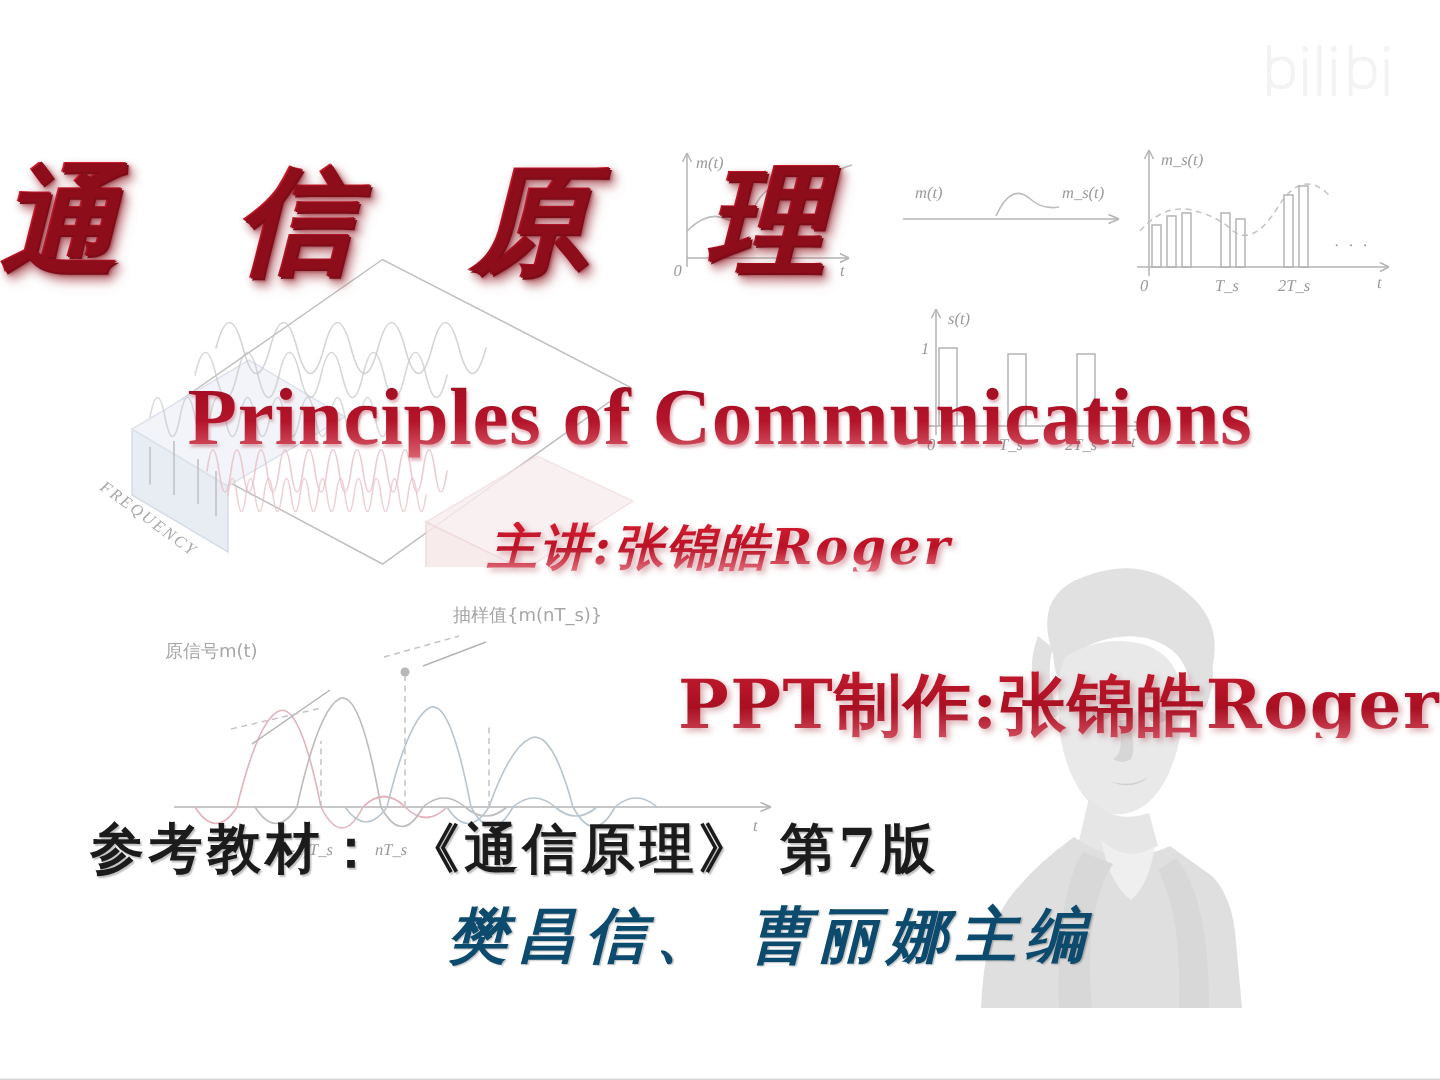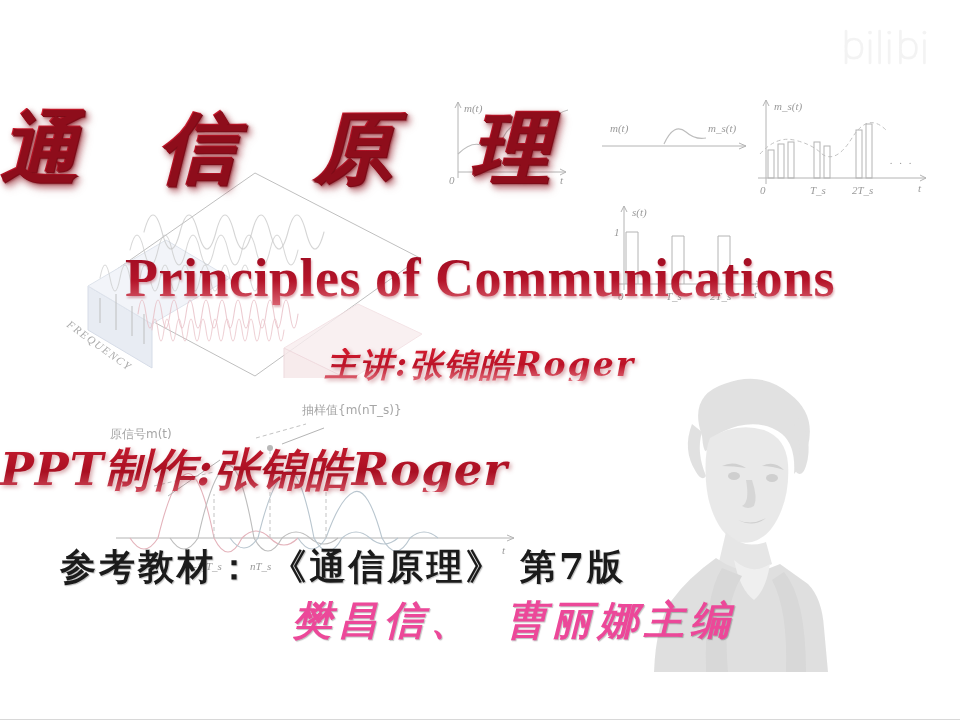--- a/index.html
+++ b/index.html
@@ -115,24 +115,23 @@
     -webkit-background-clip: text;
     background-clip: text;
     -webkit-text-fill-color: transparent;
     filter: drop-shadow(2px 2px 2px rgba(150,25,38,0.40));
   }
 
   
   #ppt-author {
     left: 0; right: 0;
     top: 447px;
-    text-align: left;
+    text-align: right;
     font-family: "DejaVu Serif", "Liberation Serif", serif;
     font-weight: bold;
-    font-style: italic;
     font-size: 45px;
     letter-spacing: 1px;
     color: #b51225;
     background: linear-gradient(180deg, #c21a2d 0%, #a90f22 55%, #cf4b5c 100%);
     -webkit-background-clip: text;
     background-clip: text;
     -webkit-text-fill-color: transparent;
     filter: drop-shadow(2px 2px 2px rgba(150,25,38,0.38));
   }
 
@@ -147,26 +146,26 @@
     font-size: 36px;
     letter-spacing: 3px;
     color: #1b1b1b;
     text-shadow: 1px 1px 1px rgba(0,0,0,0.25);
   }
   #textbook-authors {
     left: 0; right: 0;
     top: 604px;
     text-align: center;
     padding-left: 68px;
-    font-family: Liberation Mono, monospace;
+    font-family: Liberation Sans, sans-serif;
     font-weight: bold;
     font-style: italic;
     font-size: 40px;
     letter-spacing: 6px;
-    color: #ec4899;
+    color: #0c4a6e;
     text-shadow: 1px 1px 1px rgba(0,0,0,0.25);
   }
 
   .diag-label {
     font-family: "Liberation Serif", "DejaVu Serif", serif;
     font-style: italic;
     font-size: 11px;
     fill: #9a9a9a;
   }
   .diag-label-cjk {

